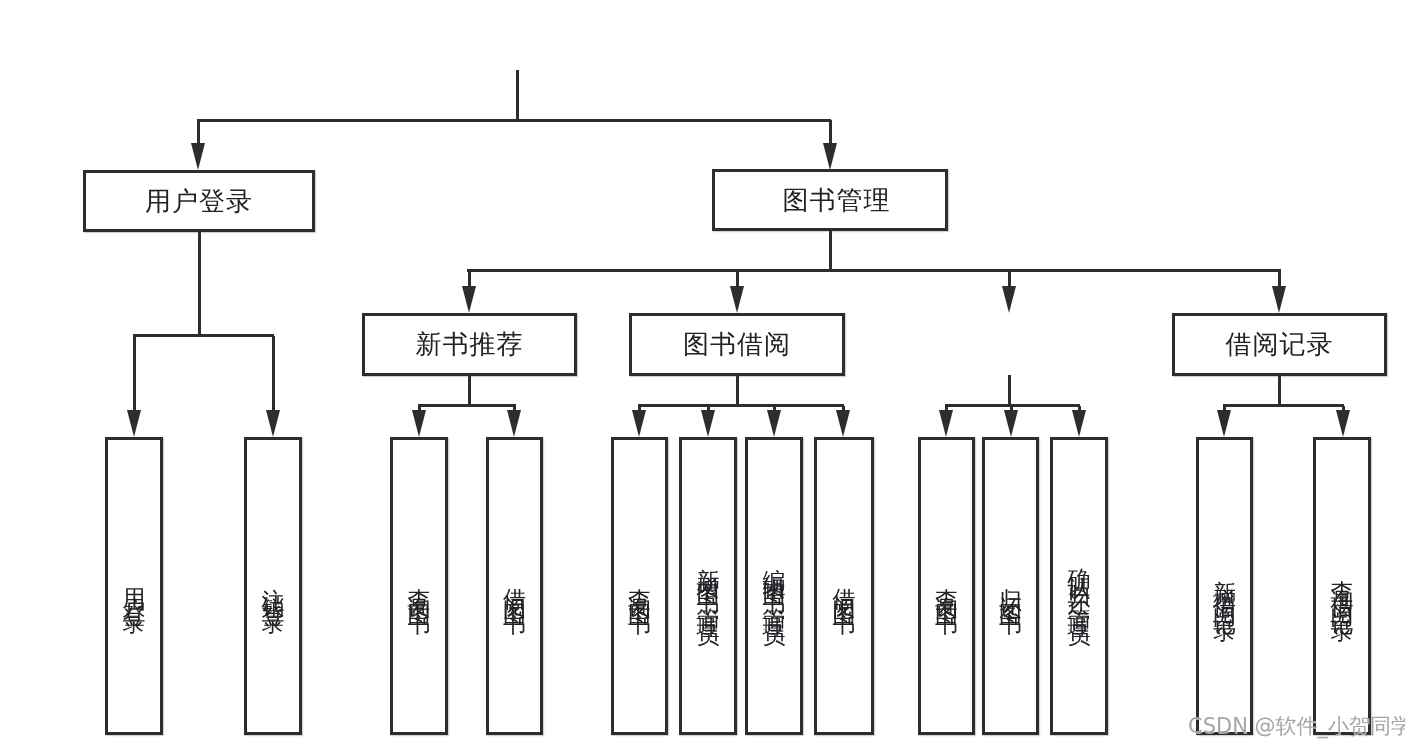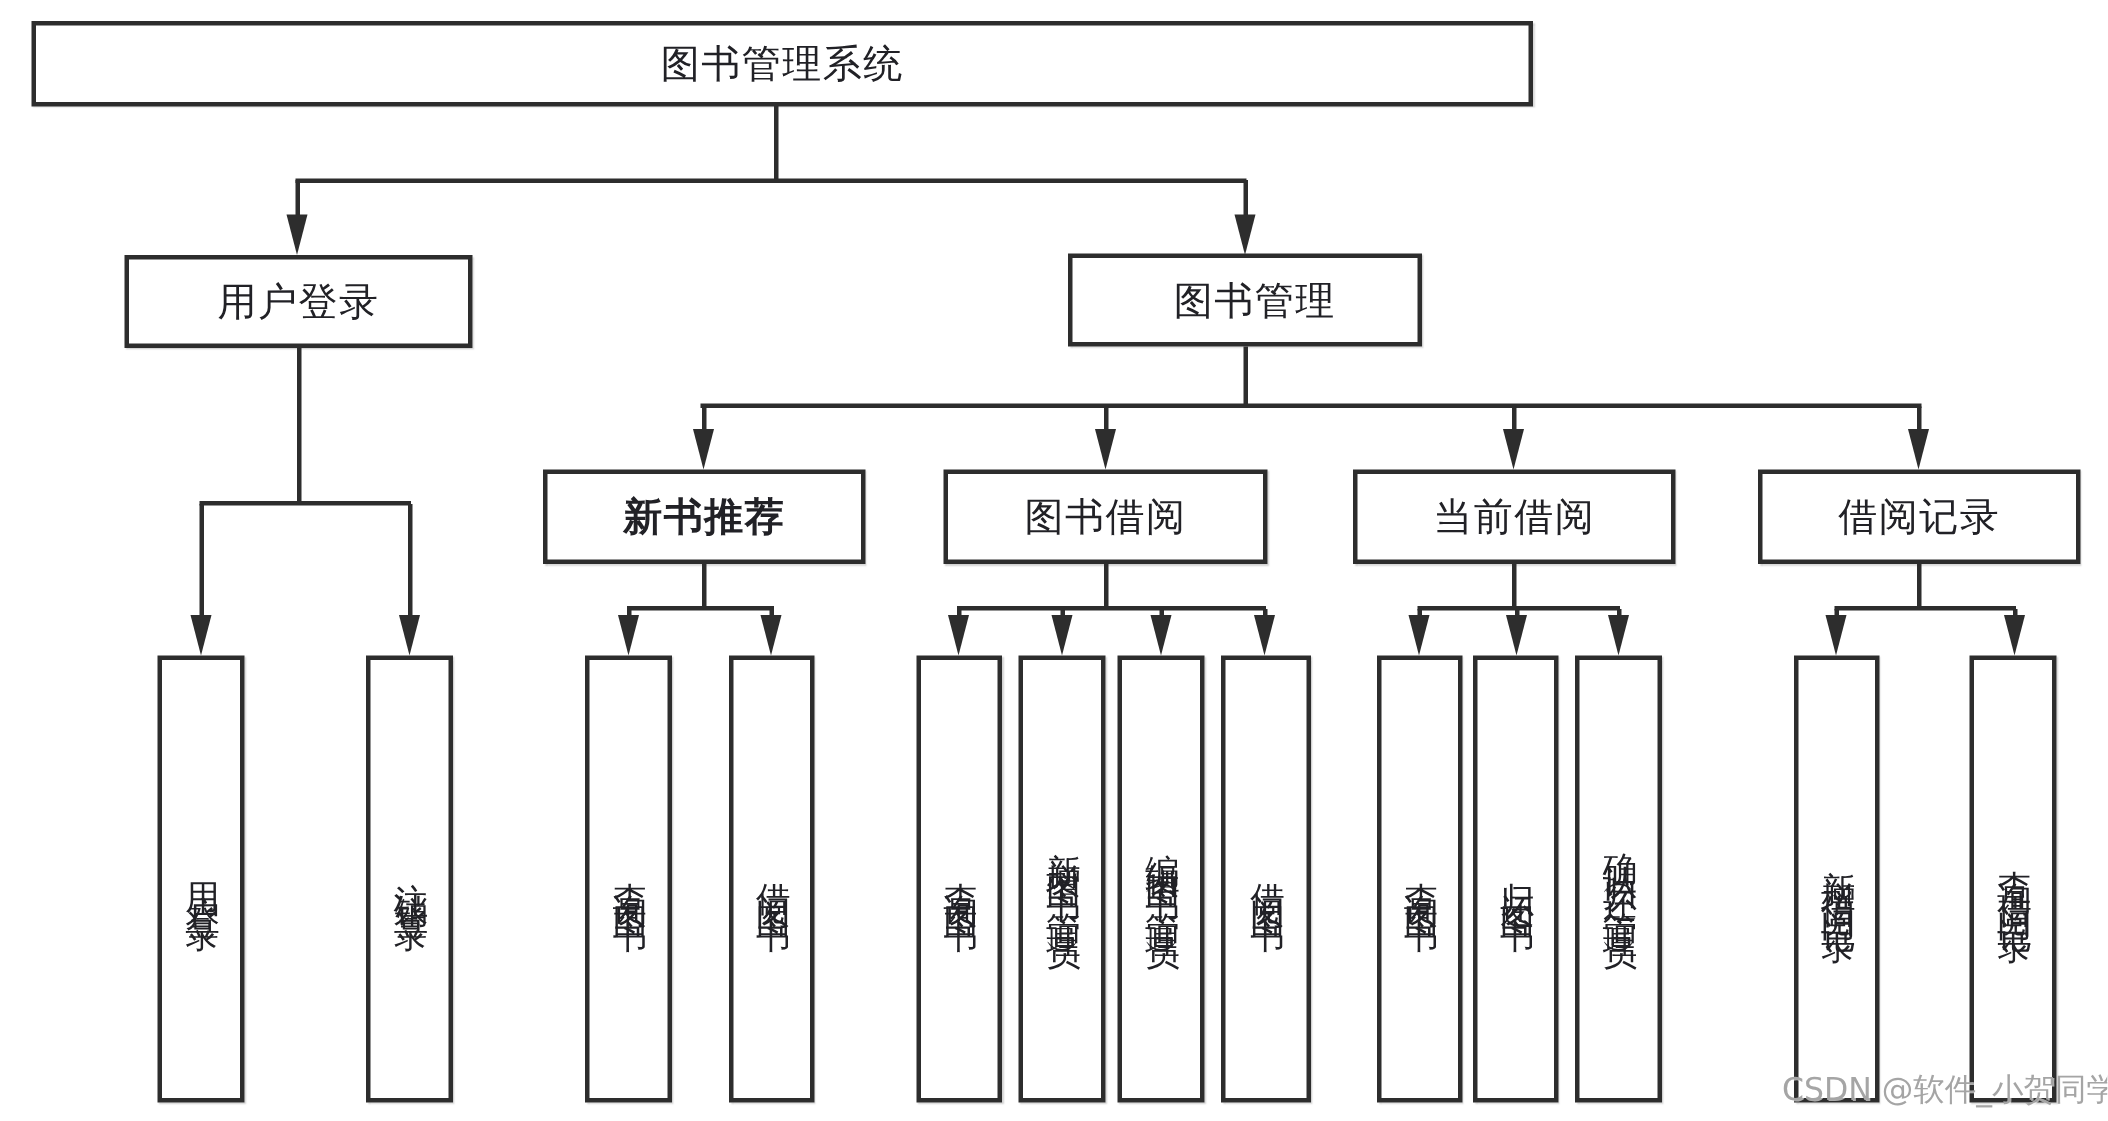--- a/index.html
+++ b/index.html
@@ -34,43 +34,37 @@
     position:absolute;left:1188px;top:712px;z-index:5;
     font-size:21px;color:#a5a5a5;white-space:nowrap;
     text-shadow:1px 1px 0 rgba(255,255,255,0.6);
   }
 </style>
 </head>
 <body>
 
 <div id="canvas">
 
-  <div class="hbox" style="left:21px;top:14px;width:1001px;height:57px;">
-    <span class="lbl">图书管理系统</span>
-  </div>
 
   <div class="hbox" style="left:83px;top:170px;width:232px;height:62px;">
     <span class="lbl">用户登录</span>
   </div>
 
   <div class="hbox" style="left:712px;top:169px;width:236px;height:62px;padding-left:13px;">
     <span class="lbl">图书管理</span>
   </div>
 
-  <div class="hbox" style="left:362px;top:313px;width:215px;height:63px;font-weight:bold;">
+  <div class="hbox" style="left:362px;top:313px;width:215px;height:63px;">
     <span class="lbl">新书推荐</span>
   </div>
 
   <div class="hbox" style="left:629px;top:313px;width:216px;height:63px;">
     <span class="lbl">图书借阅</span>
   </div>
 
-  <div class="hbox" style="left:902px;top:313px;width:215px;height:63px;">
-    <span class="lbl">当前借阅</span>
-  </div>
 
   <div class="hbox" style="left:1172px;top:313px;width:215px;height:63px;">
     <span class="lbl">借阅记录</span>
   </div>
 
   <div class="vbox" style="left:105px;width:58px;">
     <span class="lbl">用户登录</span>
   </div>
   <div class="vbox" style="left:244px;width:58px;">
     <span class="lbl">注销登录</span>

